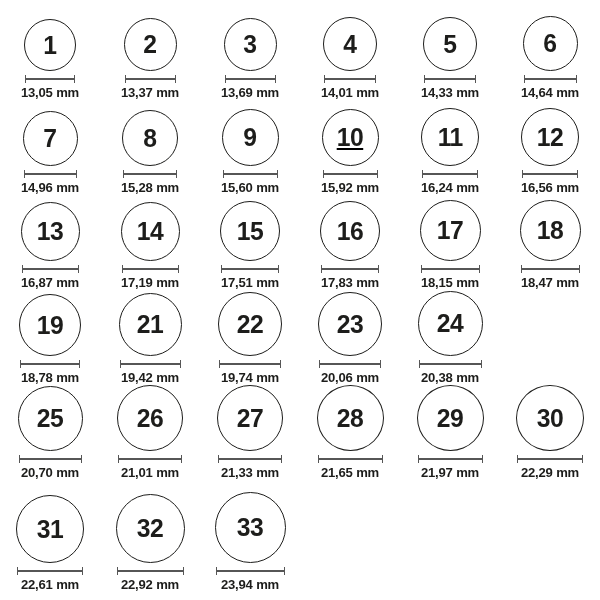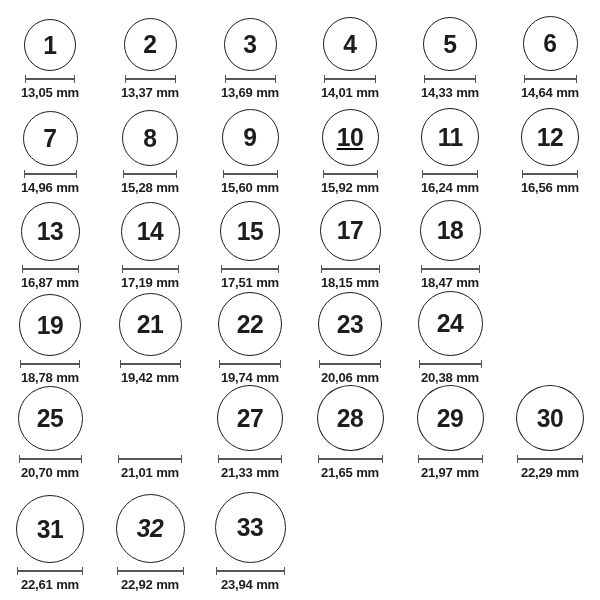--- a/index.html
+++ b/index.html
@@ -214,20 +214,29 @@
       <div class="cell">
         <div class="circle" style="width: 60px; height: 60px;">
           <span class="num">15</span>
         </div>
         <div class="dim-line" style="width: 58px;">
           <div class="bar"></div>
         </div>
         <div class="mm-label">17,51 mm</div>
       </div>
       <div class="cell">
+        <div class="circle" style="width: 60px; height: 60px;">
+          <span class="num">16</span>
+        </div>
+        <div class="dim-line" style="width: 58px;">
+          <div class="bar"></div>
+        </div>
+        <div class="mm-label">17,83 mm</div>
+      </div>
+      <div class="cell">
         <div class="circle" style="width: 61px; height: 61px;">
           <span class="num">17</span>
         </div>
         <div class="dim-line" style="width: 59px;">
           <div class="bar"></div>
         </div>
         <div class="mm-label">18,15 mm</div>
       </div>
       <div class="cell">
         <div class="circle" style="width: 61px; height: 61px;">
@@ -290,20 +299,23 @@
       <div class="cell">
         <div class="circle" style="width: 65px; height: 65px;">
           <span class="num">25</span>
         </div>
         <div class="dim-line" style="width: 63px;">
           <div class="bar"></div>
         </div>
         <div class="mm-label">20,70 mm</div>
       </div>
       <div class="cell">
+        <div class="circle" style="width: 66px; height: 66px;">
+          <span class="num">26</span>
+        </div>
         <div class="dim-line" style="width: 64px;">
           <div class="bar"></div>
         </div>
         <div class="mm-label">21,01 mm</div>
       </div>
       <div class="cell">
         <div class="circle" style="width: 66px; height: 66px;">
           <span class="num">27</span>
         </div>
         <div class="dim-line" style="width: 64px;">
@@ -343,21 +355,21 @@
       <div class="cell">
         <div class="circle" style="width: 68px; height: 68px;">
           <span class="num">31</span>
         </div>
         <div class="dim-line" style="width: 66px;">
           <div class="bar"></div>
         </div>
         <div class="mm-label">22,61 mm</div>
       </div>
       <div class="cell">
-        <div class="circle" style="width: 69px; height: 69px; font-style: italic;">
+        <div class="circle" style="width: 69px; height: 69px;">
           <span class="num">32</span>
         </div>
         <div class="dim-line" style="width: 67px;">
           <div class="bar"></div>
         </div>
         <div class="mm-label">22,92 mm</div>
       </div>
       <div class="cell">
         <div class="circle" style="width: 71px; height: 71px;">
           <span class="num">33</span>

